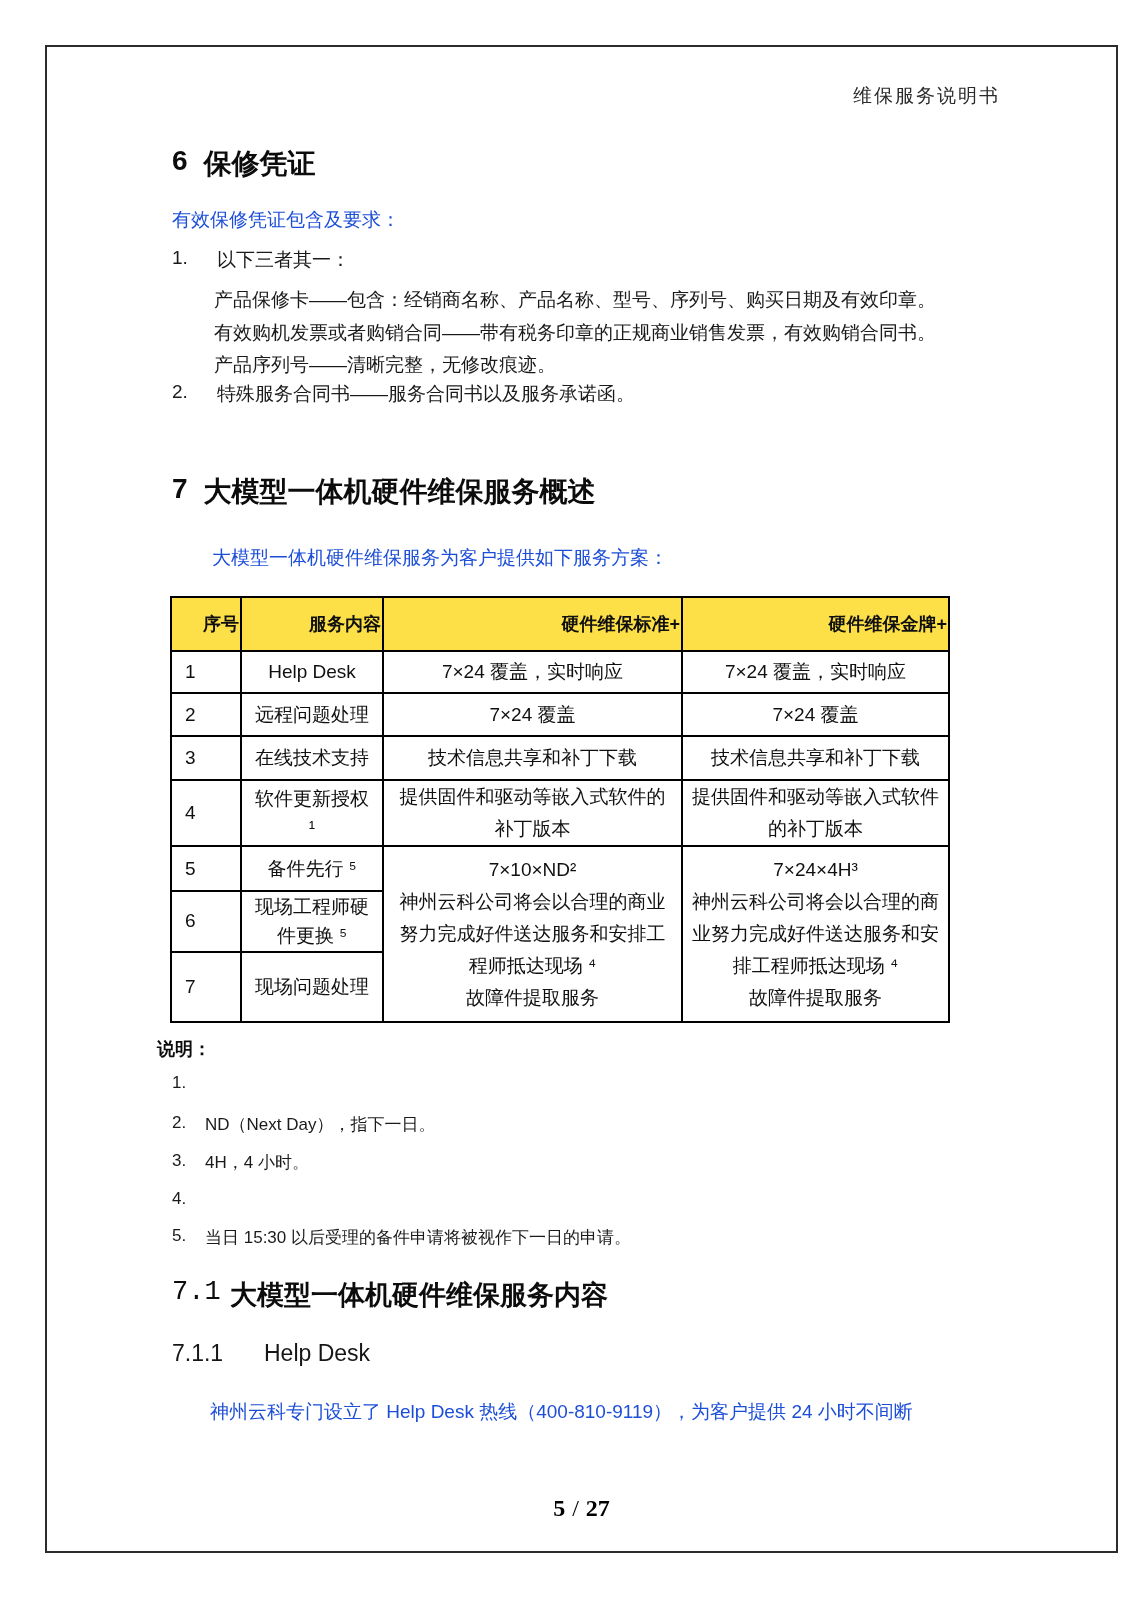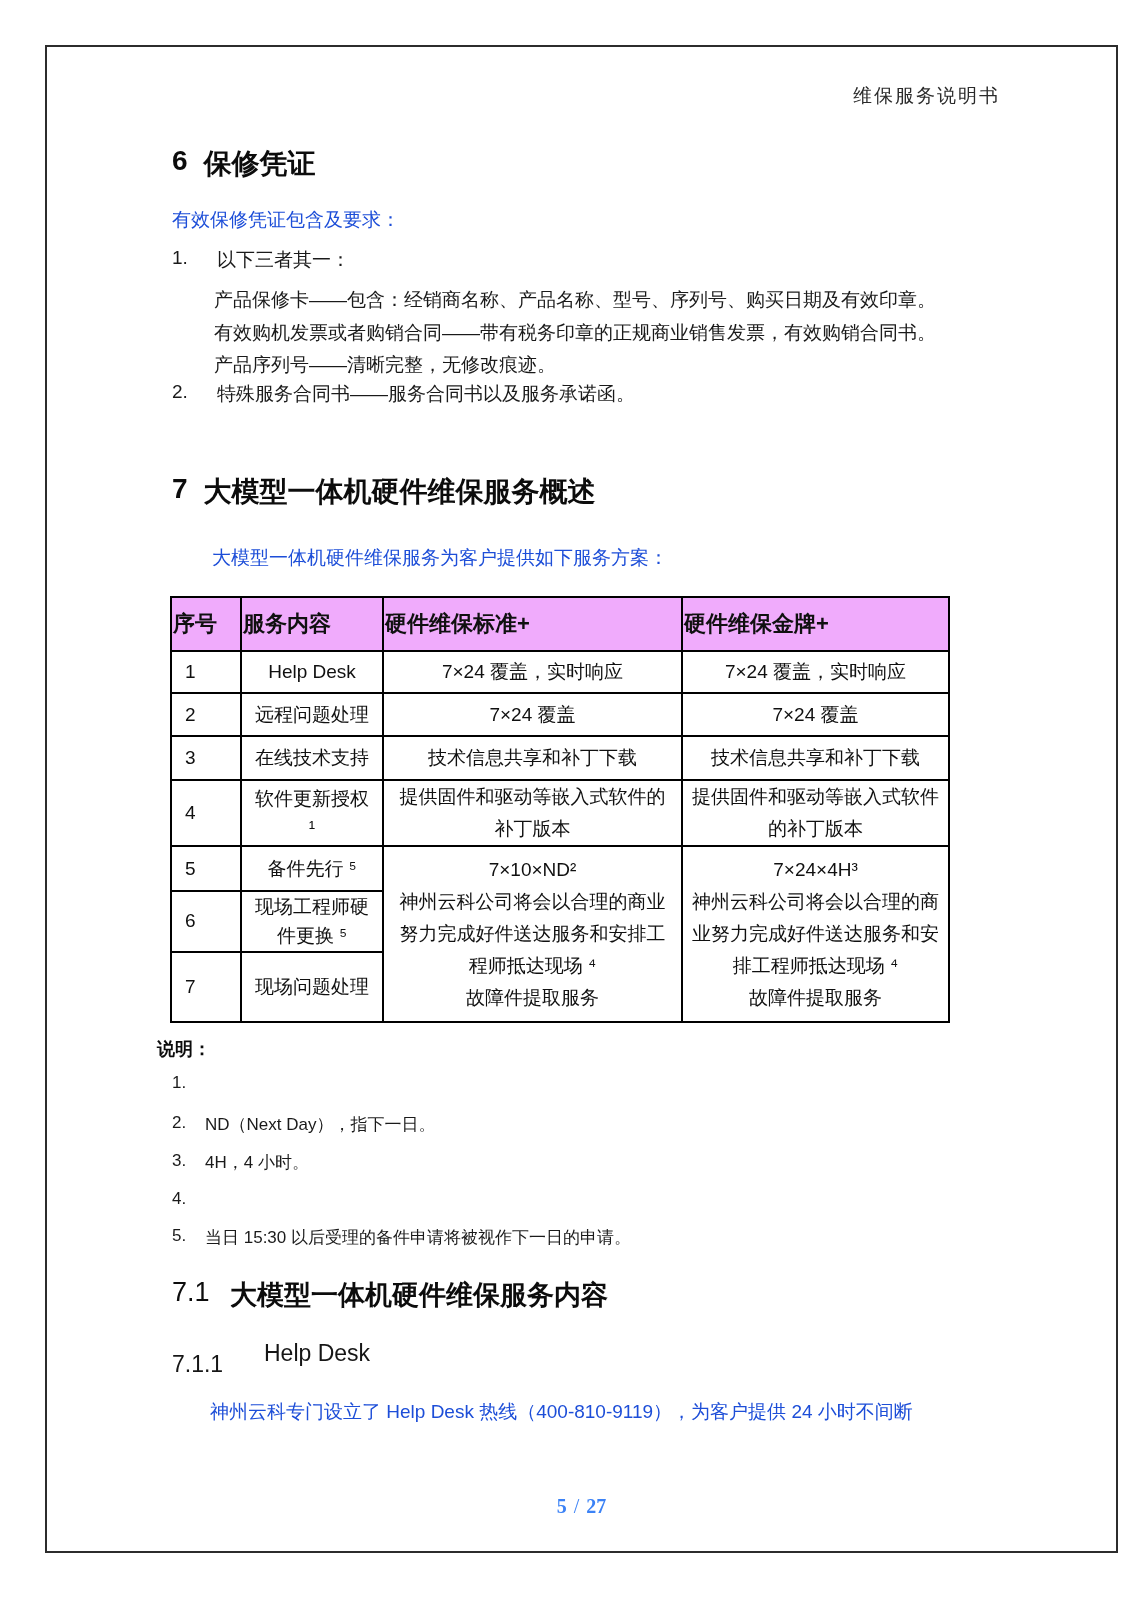--- a/index.html
+++ b/index.html
@@ -8,43 +8,43 @@
   .page{position:absolute;left:45px;top:45px;width:1036px;height:1504px;
         border:2px solid #2c2c2c;background:#ffffff;padding-left:33px;}
   .abs{position:absolute;}
 
   .doc-header{top:36px;right:116px;font-family:"Liberation Serif",serif;
               font-size:19px;letter-spacing:2px;color:#2a2a2a;}
 
   .h-major{left:125px;display:flex;gap:16px;font-size:28px;font-weight:bold;
            color:#0c0c0c;white-space:nowrap;}
   .h-sub{left:125px;display:flex;font-size:27px;font-weight:bold;color:#0c0c0c;white-space:nowrap;}
-  .h-sub .h-num{min-width:58px;font-weight:normal;}
+  .h-sub .h-num{min-width:58px;font-weight:normal;font-family:Liberation Mono, monospace;}
   .h-sub3{left:125px;display:flex;font-size:23px;font-weight:normal;color:#161616;white-space:nowrap;}
-  .h-sub3 .h-num{min-width:92px;margin-top:11px;}
+  .h-sub3 .h-num{min-width:92px;}
 
   .para{font-size:19px;line-height:25px;color:#1d4ed8;}
   .olist{left:125px;display:flex;font-size:19px;color:#1a1a1a;}
   .olist .num{display:inline-block;width:45px;flex:0 0 45px;}
   .sublines{left:167px;width:775px;font-size:19px;line-height:32.5px;color:#1a1a1a;}
 
   .notes-title{left:110px;font-size:18px;font-weight:bold;color:#0c0c0c;}
   .note{left:125px;display:flex;font-size:17px;color:#1a1a1a;width:810px;}
   .note .num{display:inline-block;width:33px;flex:0 0 33px;}
 
   table.svc{border-collapse:collapse;table-layout:fixed;width:778px;
             font-size:19px;color:#101010;}
   table.svc th,table.svc td{border:2px solid #000;overflow:hidden;}
-  table.svc th{background:#f0abfc;font-weight:bold;text-align:left;font-size:22px;}
+  table.svc th{background:#fde047;font-weight:bold;text-align:right;font-size:18px;}
   td.c-no{text-align:left;padding-left:13px;}
   td.c-svc{text-align:center;white-space:pre-line;line-height:1.55;padding:0 2px;}
   td.c-pln{text-align:center;white-space:pre-line;line-height:1.68;padding:0 2px;}
 
   .footer{left:0;right:0;top:1448px;text-align:center;
-          font-family:"Liberation Serif",serif;font-weight:bold;font-size:20px;color:#3b82f6;}
+          font-family:"Liberation Serif",serif;font-weight:bold;font-size:24px;color:#000000;}
   .footer .sep{font-weight:normal;margin:0 7px;}
 </style>
 </head>
 <body>
 
 <div class="page">
 
   <div class="abs doc-header">维保服务说明书</div>
 
   <div class="abs h-major" style="top:98px;">

